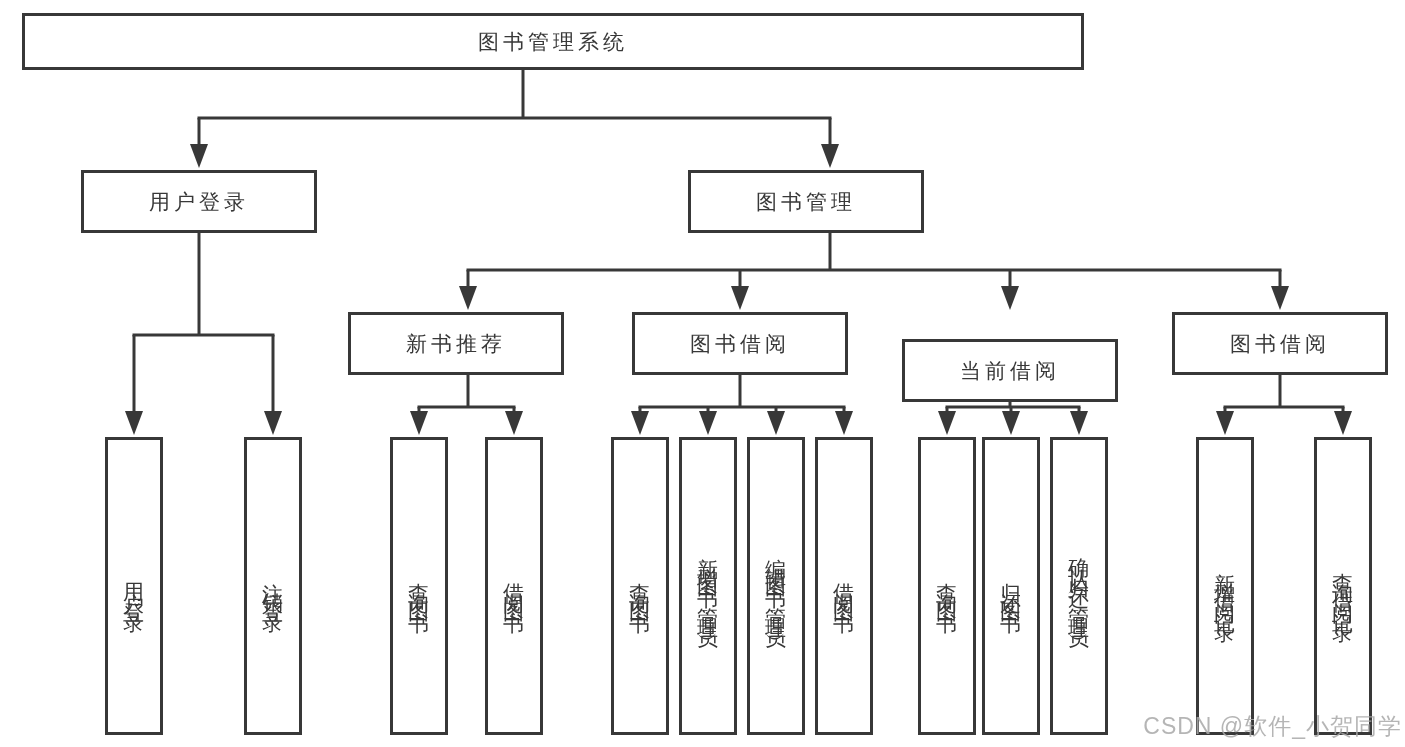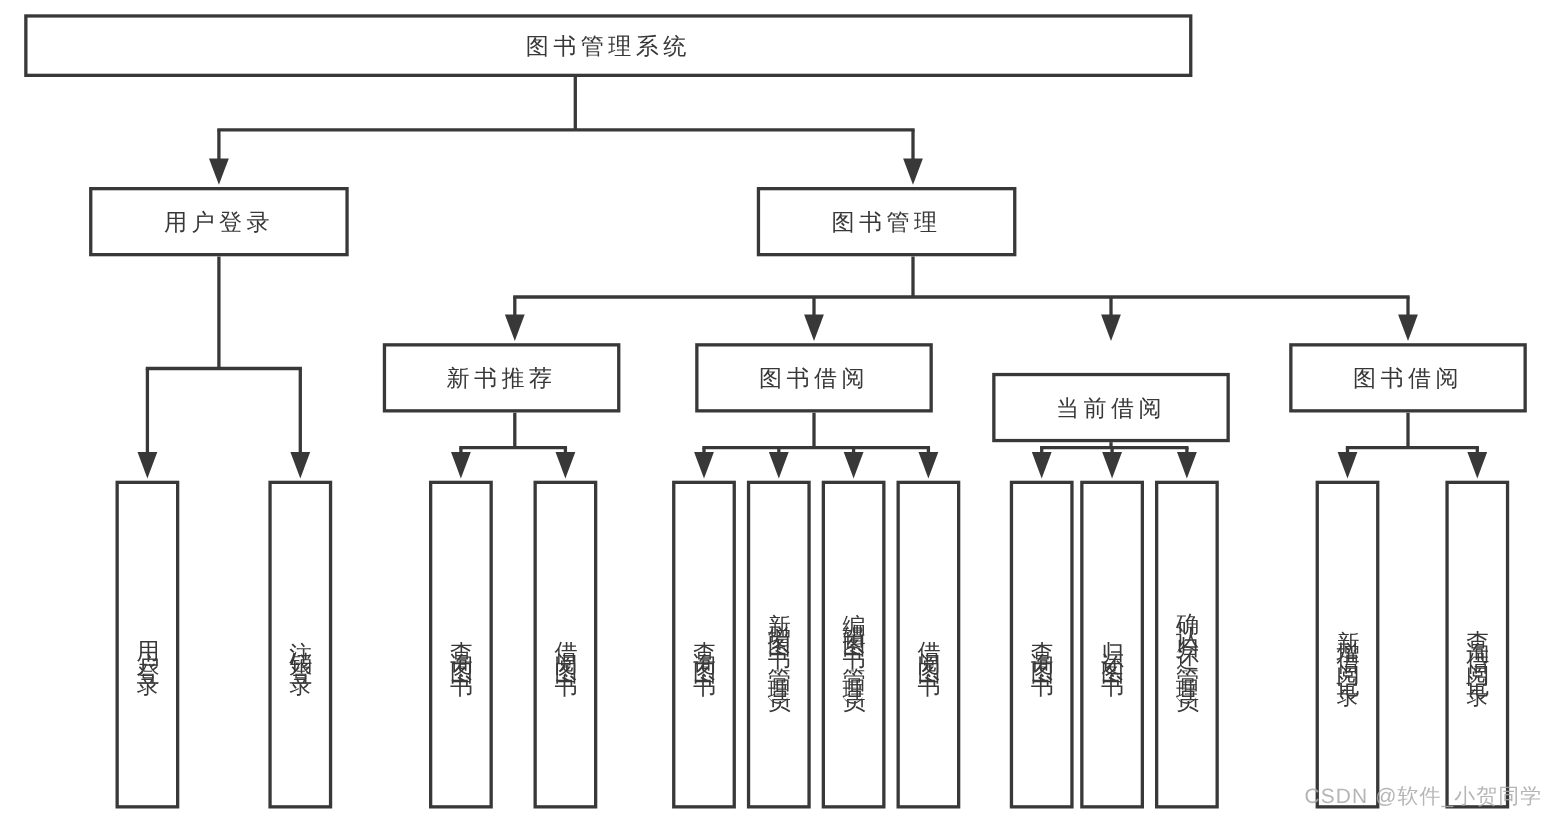--- a/index.html
+++ b/index.html
@@ -72,21 +72,21 @@
   .leaf-9  { left: 918px; }
   .leaf-10 { left: 982px; }
   .leaf-11 { left: 1050px; }
   .leaf-12 { left: 1196px; }
   .leaf-13 { left: 1314px; }
   .watermark {
     position: absolute;
     right: 3px;
     top: 711px;
     z-index: 5;
-    font-size: 19px;
+    font-size: 23px;
     color: #a9a9a9;
     opacity: 0.85;
     letter-spacing: 1px;
     white-space: nowrap;
   }
 </style>
 </head>
 <body>
 
 <div class="canvas">

